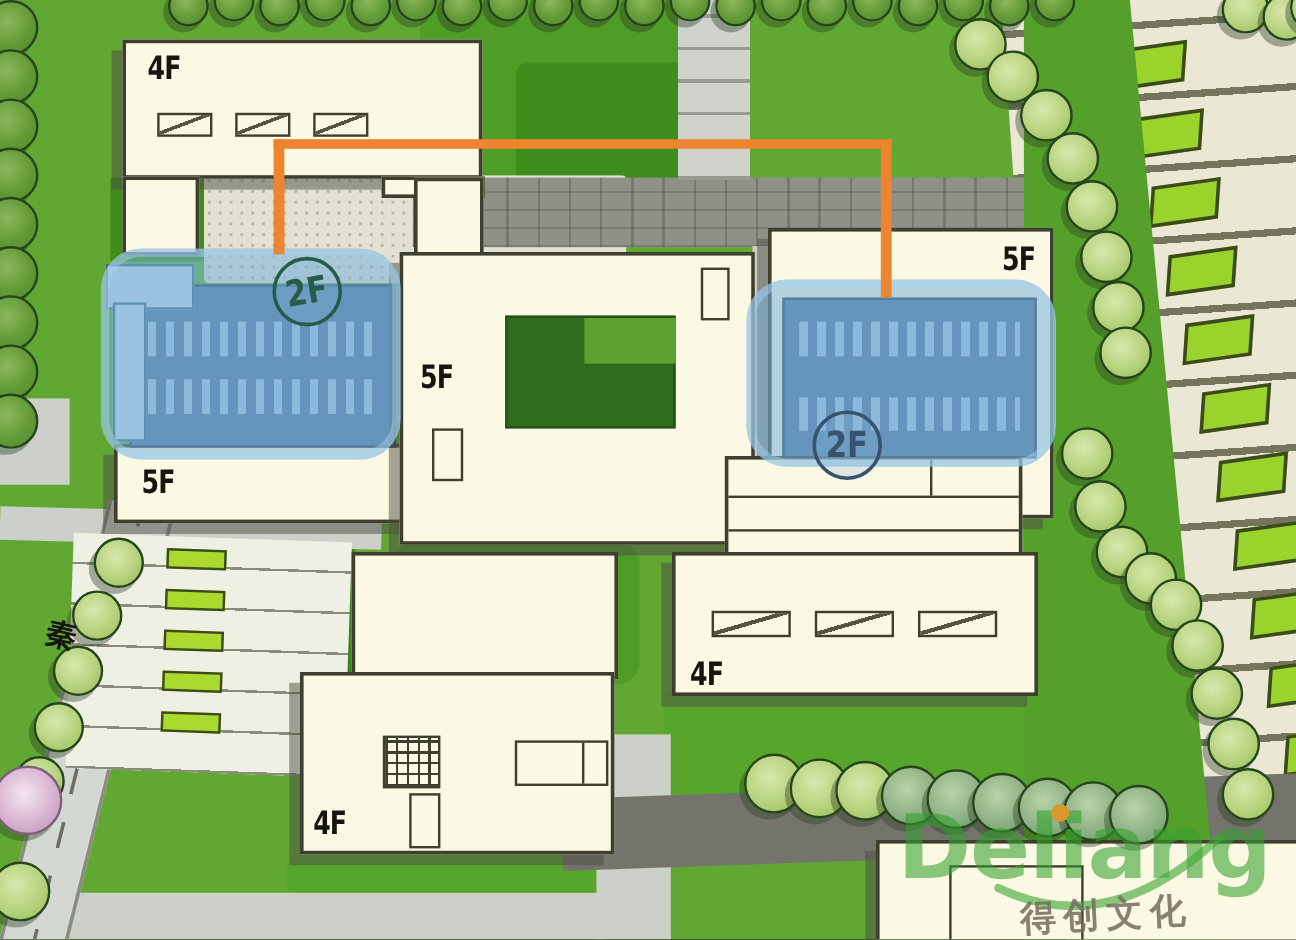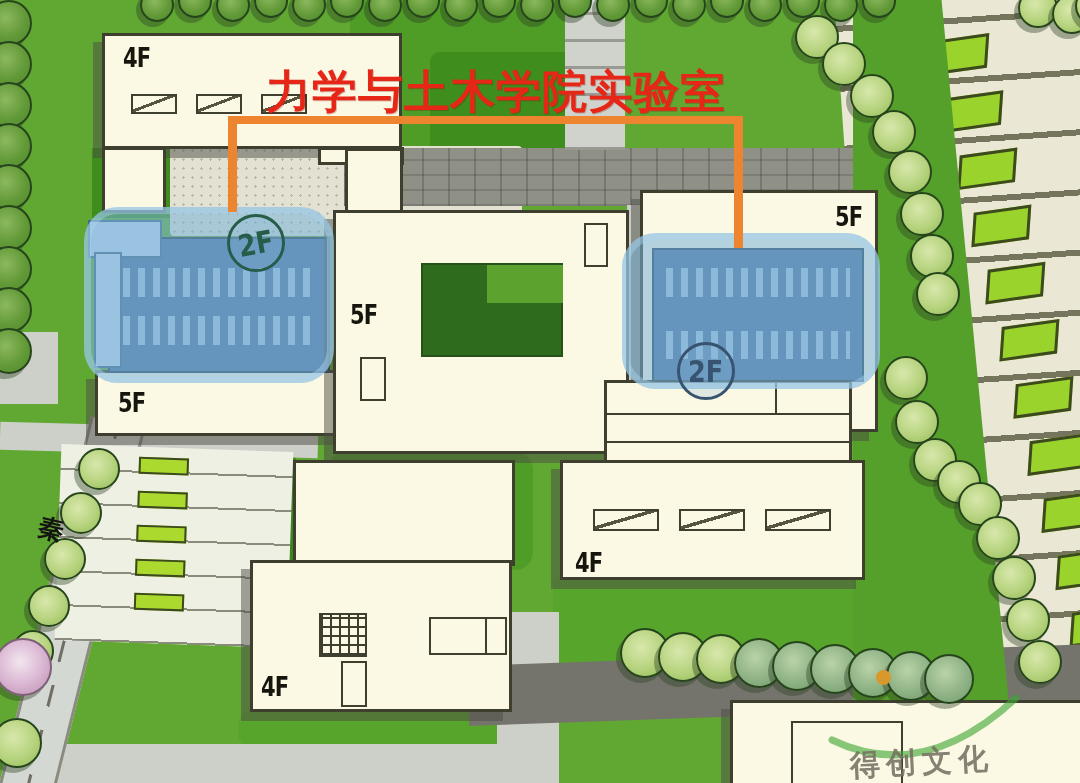--- a/index.html
+++ b/index.html
@@ -349,20 +349,20 @@
     <span style="position:static;transform:rotate(-10deg) scaleX(.85);">2F</span>
   </div>
   <div class="fl-circle right z8" style="left:677px;top:342px;width:58px;height:58px;">
     <span style="position:static;transform:scaleX(.85);">2F</span>
   </div>
 
   <div class="bracket z8" style="left:228px;top:116px;width:515px;height:8px;"></div>
   <div class="bracket z8" style="left:228px;top:116px;width:9px;height:96px;"></div>
   <div class="bracket z8" style="left:734px;top:116px;width:9px;height:132px;"></div>
 
-  <div class="title z9">力学与土木学院实验室</div>
-
+
+  <div class="wm-brand z10">Deliang</div>
   <div class="wm-dot z10"></div>
   <svg class="z10" style="left:818px;top:688px;" width="215" height="82" viewBox="0 0 215 82">
     <path d="M14,52 Q105,96 198,10" fill="none" stroke="rgba(62,168,52,.62)" stroke-width="7" stroke-linecap="round"></path>
   </svg>
   <div class="wm-caption z10">得创文化</div>
 </div>
 
 </body></html>

